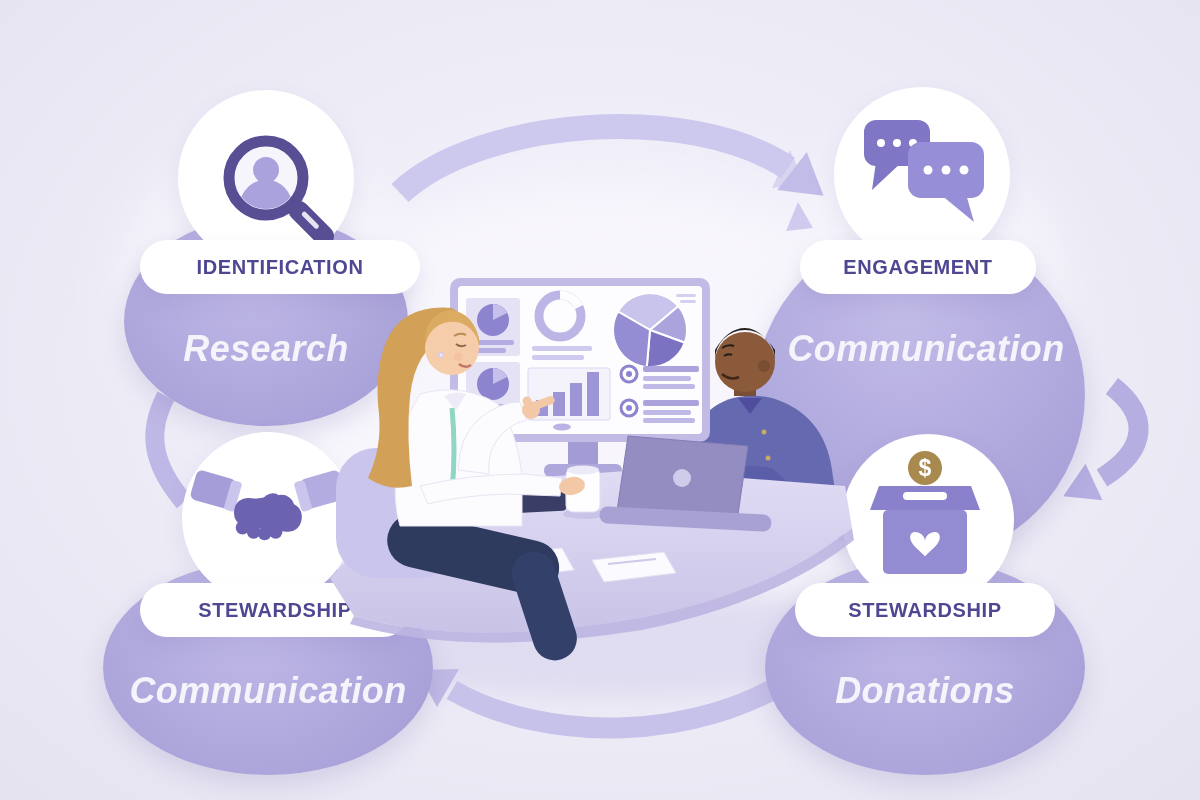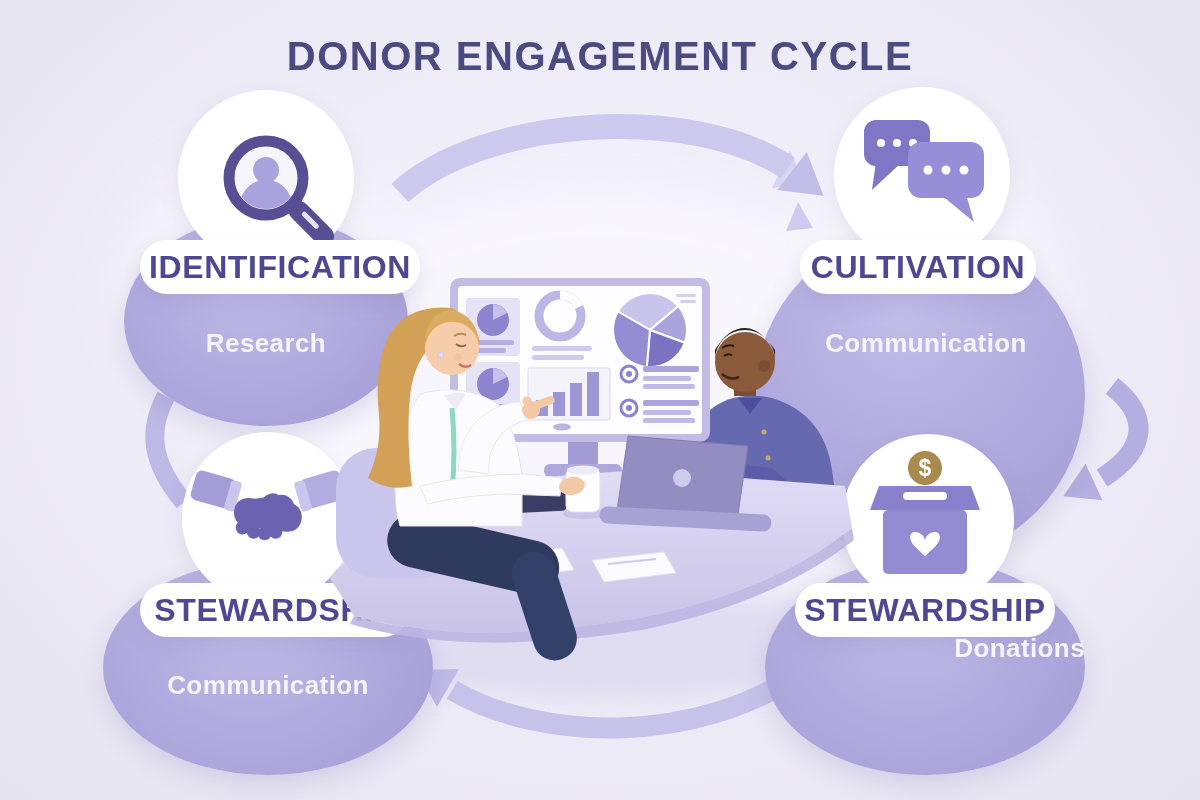--- a/index.html
+++ b/index.html
@@ -21,24 +21,24 @@
   }
   .cloud{
     position:absolute;border-radius:50%;background:#ffffff;
     box-shadow:0 8px 22px rgba(106,96,168,.10);
   }
   .pill{
     position:absolute;background:#ffffff;border-radius:30px;
     display:flex;align-items:center;justify-content:center;
     box-shadow:0 10px 20px rgba(106,96,168,.12);
   }
-  .stage-label{font-size:32px;font-weight:bold;letter-spacing:.6px;color:#4e4791;white-space:nowrap;}
+  .stage-label{font-size:20px;font-weight:bold;letter-spacing:.6px;color:#4e4791;white-space:nowrap;}
   .stage-sub{
-    position:absolute;text-align:center;font-size:26px;font-weight:bold;
-    letter-spacing:.4px;color:#f8f7fd;opacity:.96;
+    position:absolute;text-align:center;font-size:36px;font-weight:bold;
+    letter-spacing:.4px;color:#f8f7fd;opacity:.96;font-style:italic;
   }
   .icon-svg{position:absolute;width:200px;height:200px;}
   #bg-decor{z-index:1;}
   #scene{z-index:3;}
 </style>
 </head>
 <body>
 
 <div class="canvas">
 
@@ -126,21 +126,21 @@
       </g>
       <g>
         <rect x="86" y="67" width="76" height="56" rx="13" fill="#968ed6"></rect>
         <polygon points="118,119 144,119 152,147" fill="#968ed6"></polygon>
         <circle cx="106" cy="95" r="4.5" fill="#fff"></circle>
           <circle cx="124" cy="95" r="4.5" fill="#fff"></circle>
           <circle cx="142" cy="95" r="4.5" fill="#fff"></circle>
       </g>
     </svg>
     <div class="pill" style="left:800px;top:240px;width:236px;height:54px;">
-      <span class="stage-label">CULTIVATION</span>
+      <span class="stage-label">ENGAGEMENT</span>
     </div>
     <div class="stage-sub" style="left:766px;top:328px;width:320px;">Communication</div>
   </div>
 
   <div class="stage">
     <div class="node-ellipse" style="left:103px;top:560px;width:330px;height:215px;"></div>
     <div class="cloud" style="left:182px;top:432px;width:172px;height:172px;"></div>
     <svg class="icon-svg" style="left:168px;top:414px;" viewBox="0 0 200 200">
       <g transform="translate(100,100) scale(0.85)">
         <rect x="-94" y="-28" width="48" height="36" rx="7" transform="rotate(16)" fill="#a49dd8"></rect>
@@ -171,21 +171,21 @@
       <polygon points="42,90 152,90 143,66 51,66" fill="#8a81cc"></polygon>
       <rect x="75" y="72" width="44" height="8" rx="4" fill="#ffffff"></rect>
       <rect x="55" y="90" width="84" height="64" rx="5" fill="#948cd2"></rect>
       <g transform="translate(97,116) scale(1.35)">
         <path d="M0 4 C0 -3 -11 -6 -11 1 C-11 6 -5 10 0 15 C5 10 11 6 11 1 C11 -6 0 -3 0 4 Z" fill="#ffffff"></path>
       </g>
     </svg>
     <div class="pill" style="left:795px;top:583px;width:260px;height:54px;">
       <span class="stage-label">STEWARDSHIP</span>
     </div>
-    <div class="stage-sub" style="left:765px;top:633px;width:320px;text-align:right;">Donations</div>
+    <div class="stage-sub" style="left:765px;top:670px;width:320px;">Donations</div>
   </div>
 
   <svg id="scene" class="layer" viewBox="0 0 1200 800">
     <defs>
       <linearGradient id="deskG" x1="0" y1="0" x2="0" y2="1">
         <stop offset="0" stop-color="#e0dcf4"></stop>
           <stop offset="1" stop-color="#c9c3e7"></stop>
       </linearGradient>
     </defs>
 
@@ -302,14 +302,13 @@
       <circle cx="441" cy="355" r="2.5" fill="#e8e6f4" stroke="#c9c4e8"></circle>
       <path d="M420 486 Q 470 474 525 474 L 562 478 L 560 496 L 505 494 Q 458 496 428 504 Z" fill="#fcfbfe" stroke="#e8e5f4"></path>
       <ellipse cx="572" cy="486" rx="13" ry="9" fill="#f3c8a6" transform="rotate(-10 572 486)"></ellipse>
       <path d="M458 470 Q 459 436 480 418 Q 500 402 520 402 L 527 420 Q 508 424 497 440 Q 487 454 489 474 Z" fill="#fcfbfe" stroke="#e8e5f4"></path>
       <circle cx="531" cy="410" r="9" fill="#f3c8a6"></circle>
       <rect x="0" y="-4" width="27" height="8" rx="4" fill="#f3c8a6" transform="translate(529,408) rotate(-20)"></rect>
       <circle cx="527" cy="401" r="4.5" fill="#f3c8a6"></circle>
     </g>
   </svg>
 
-  <div class="title">DONOR ENGAGEMENT CYCLE</div>
 </div>
 
 </body></html>

